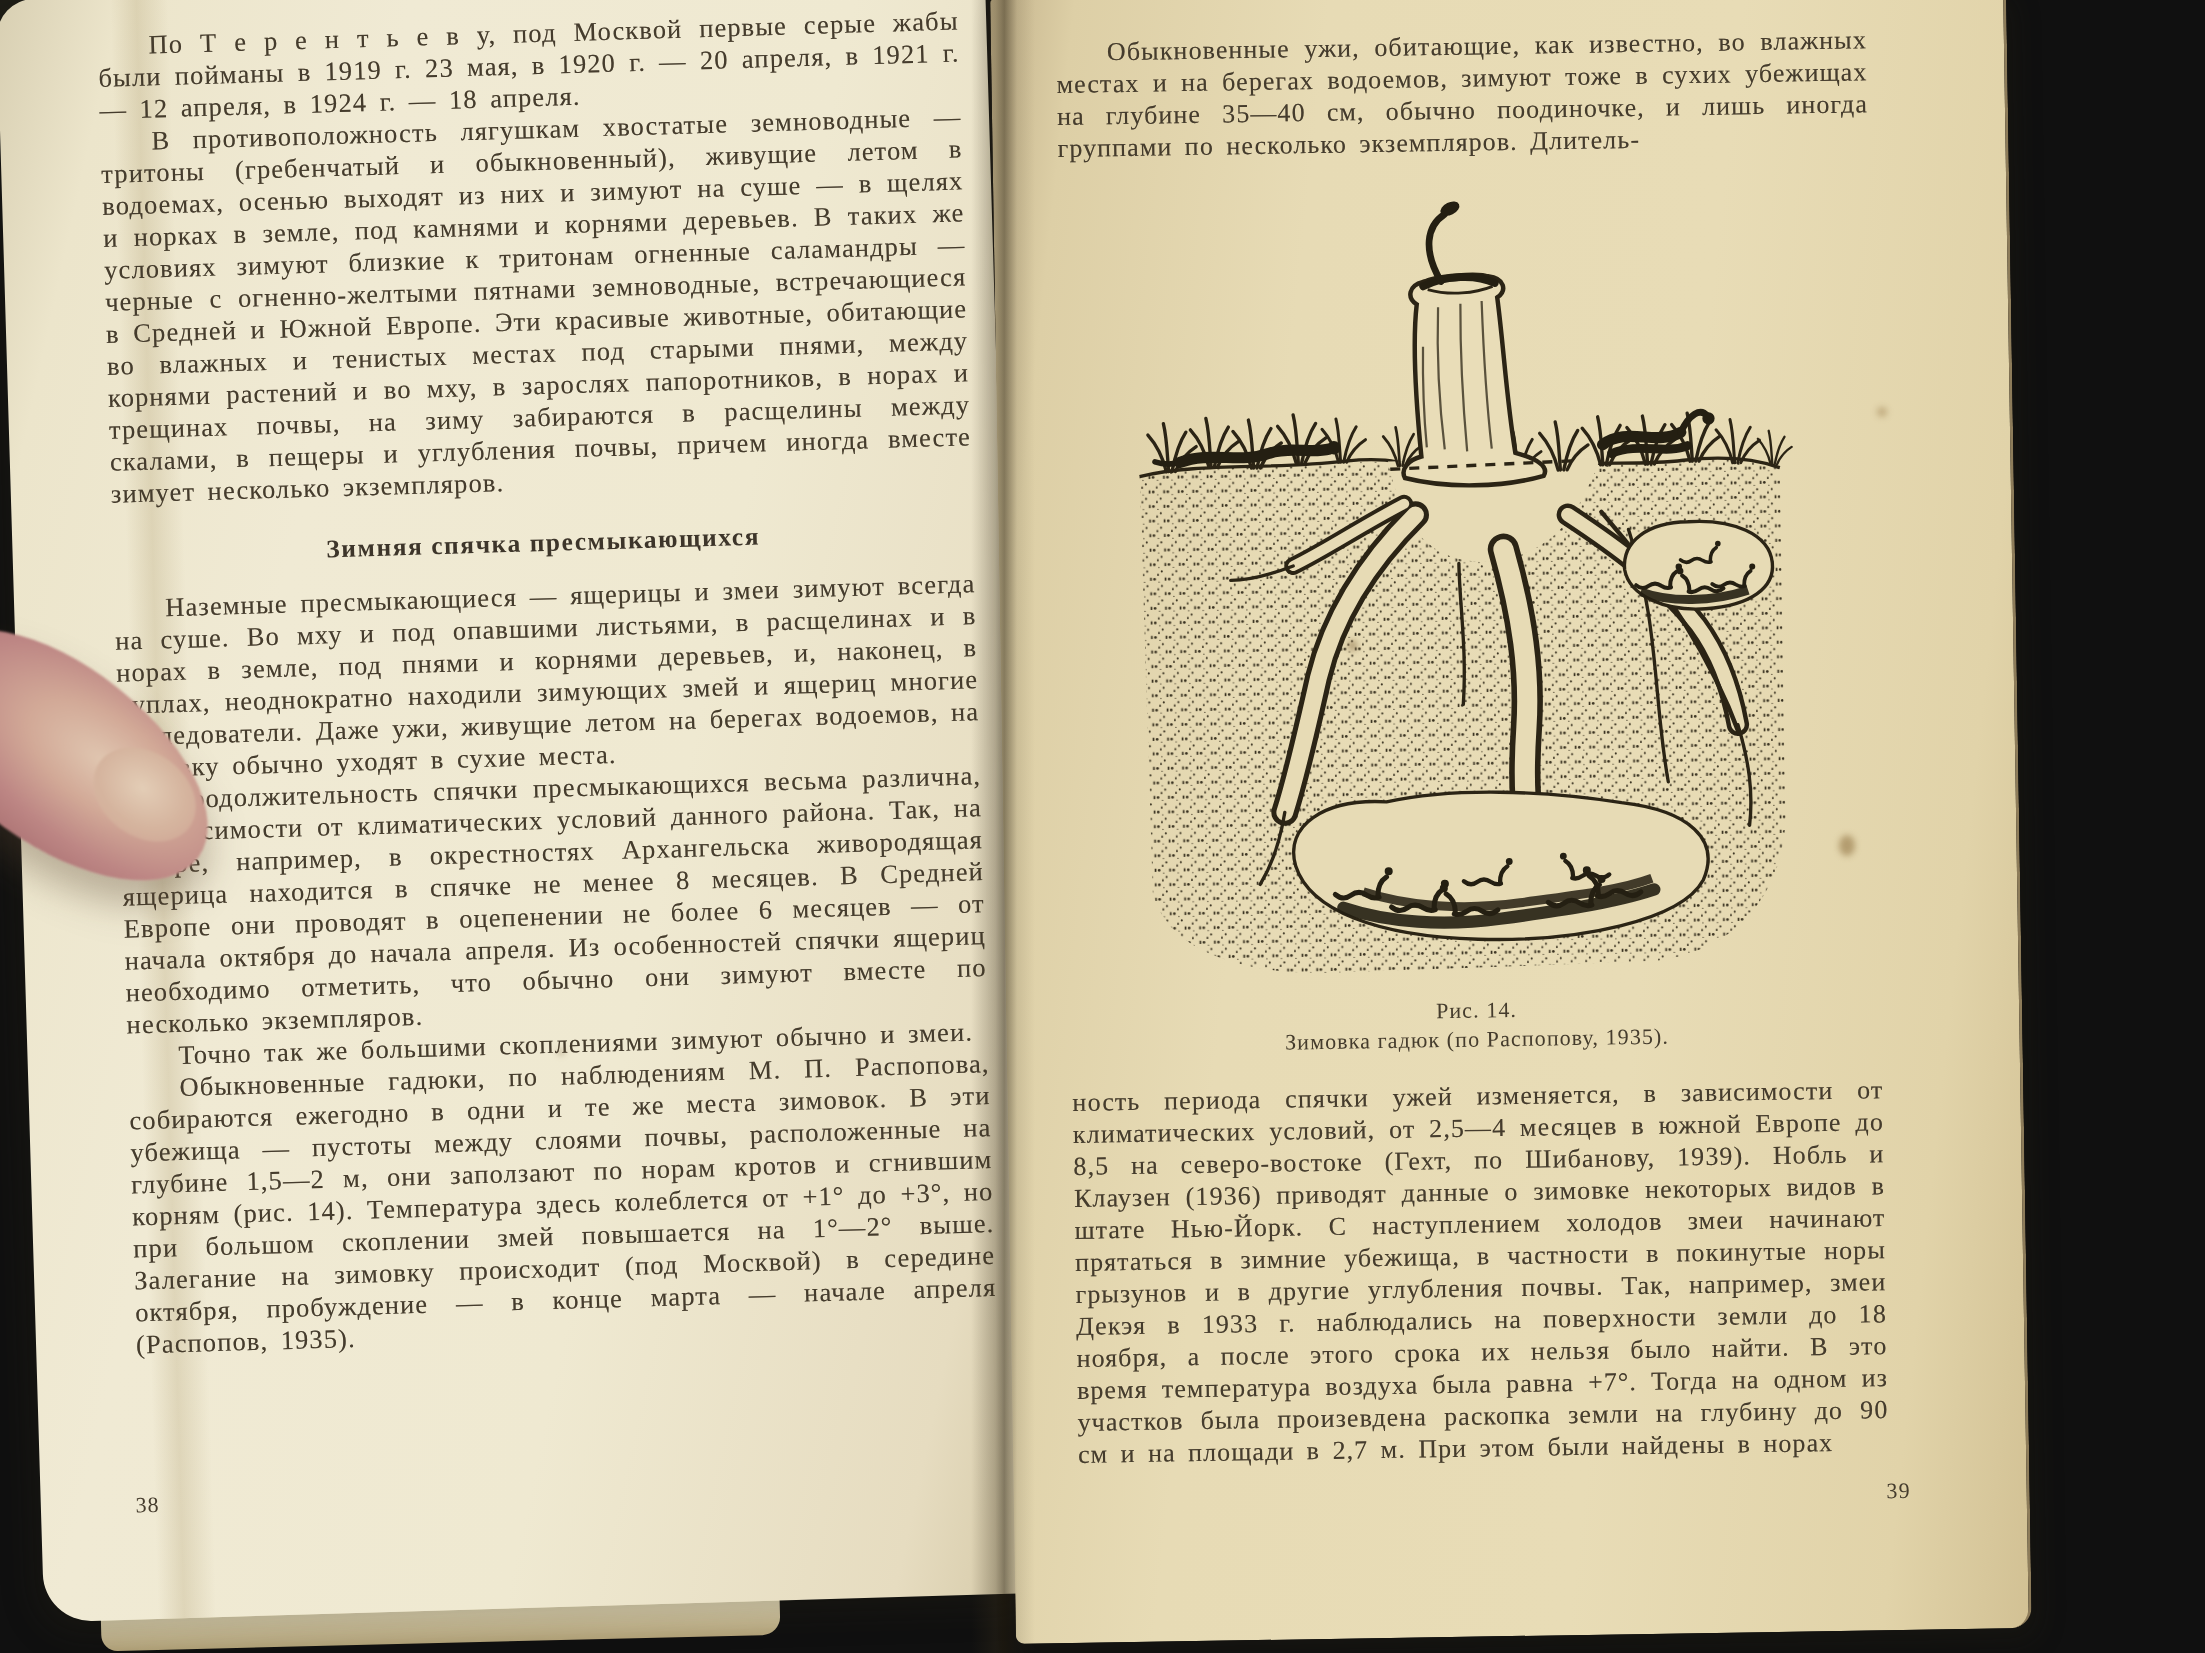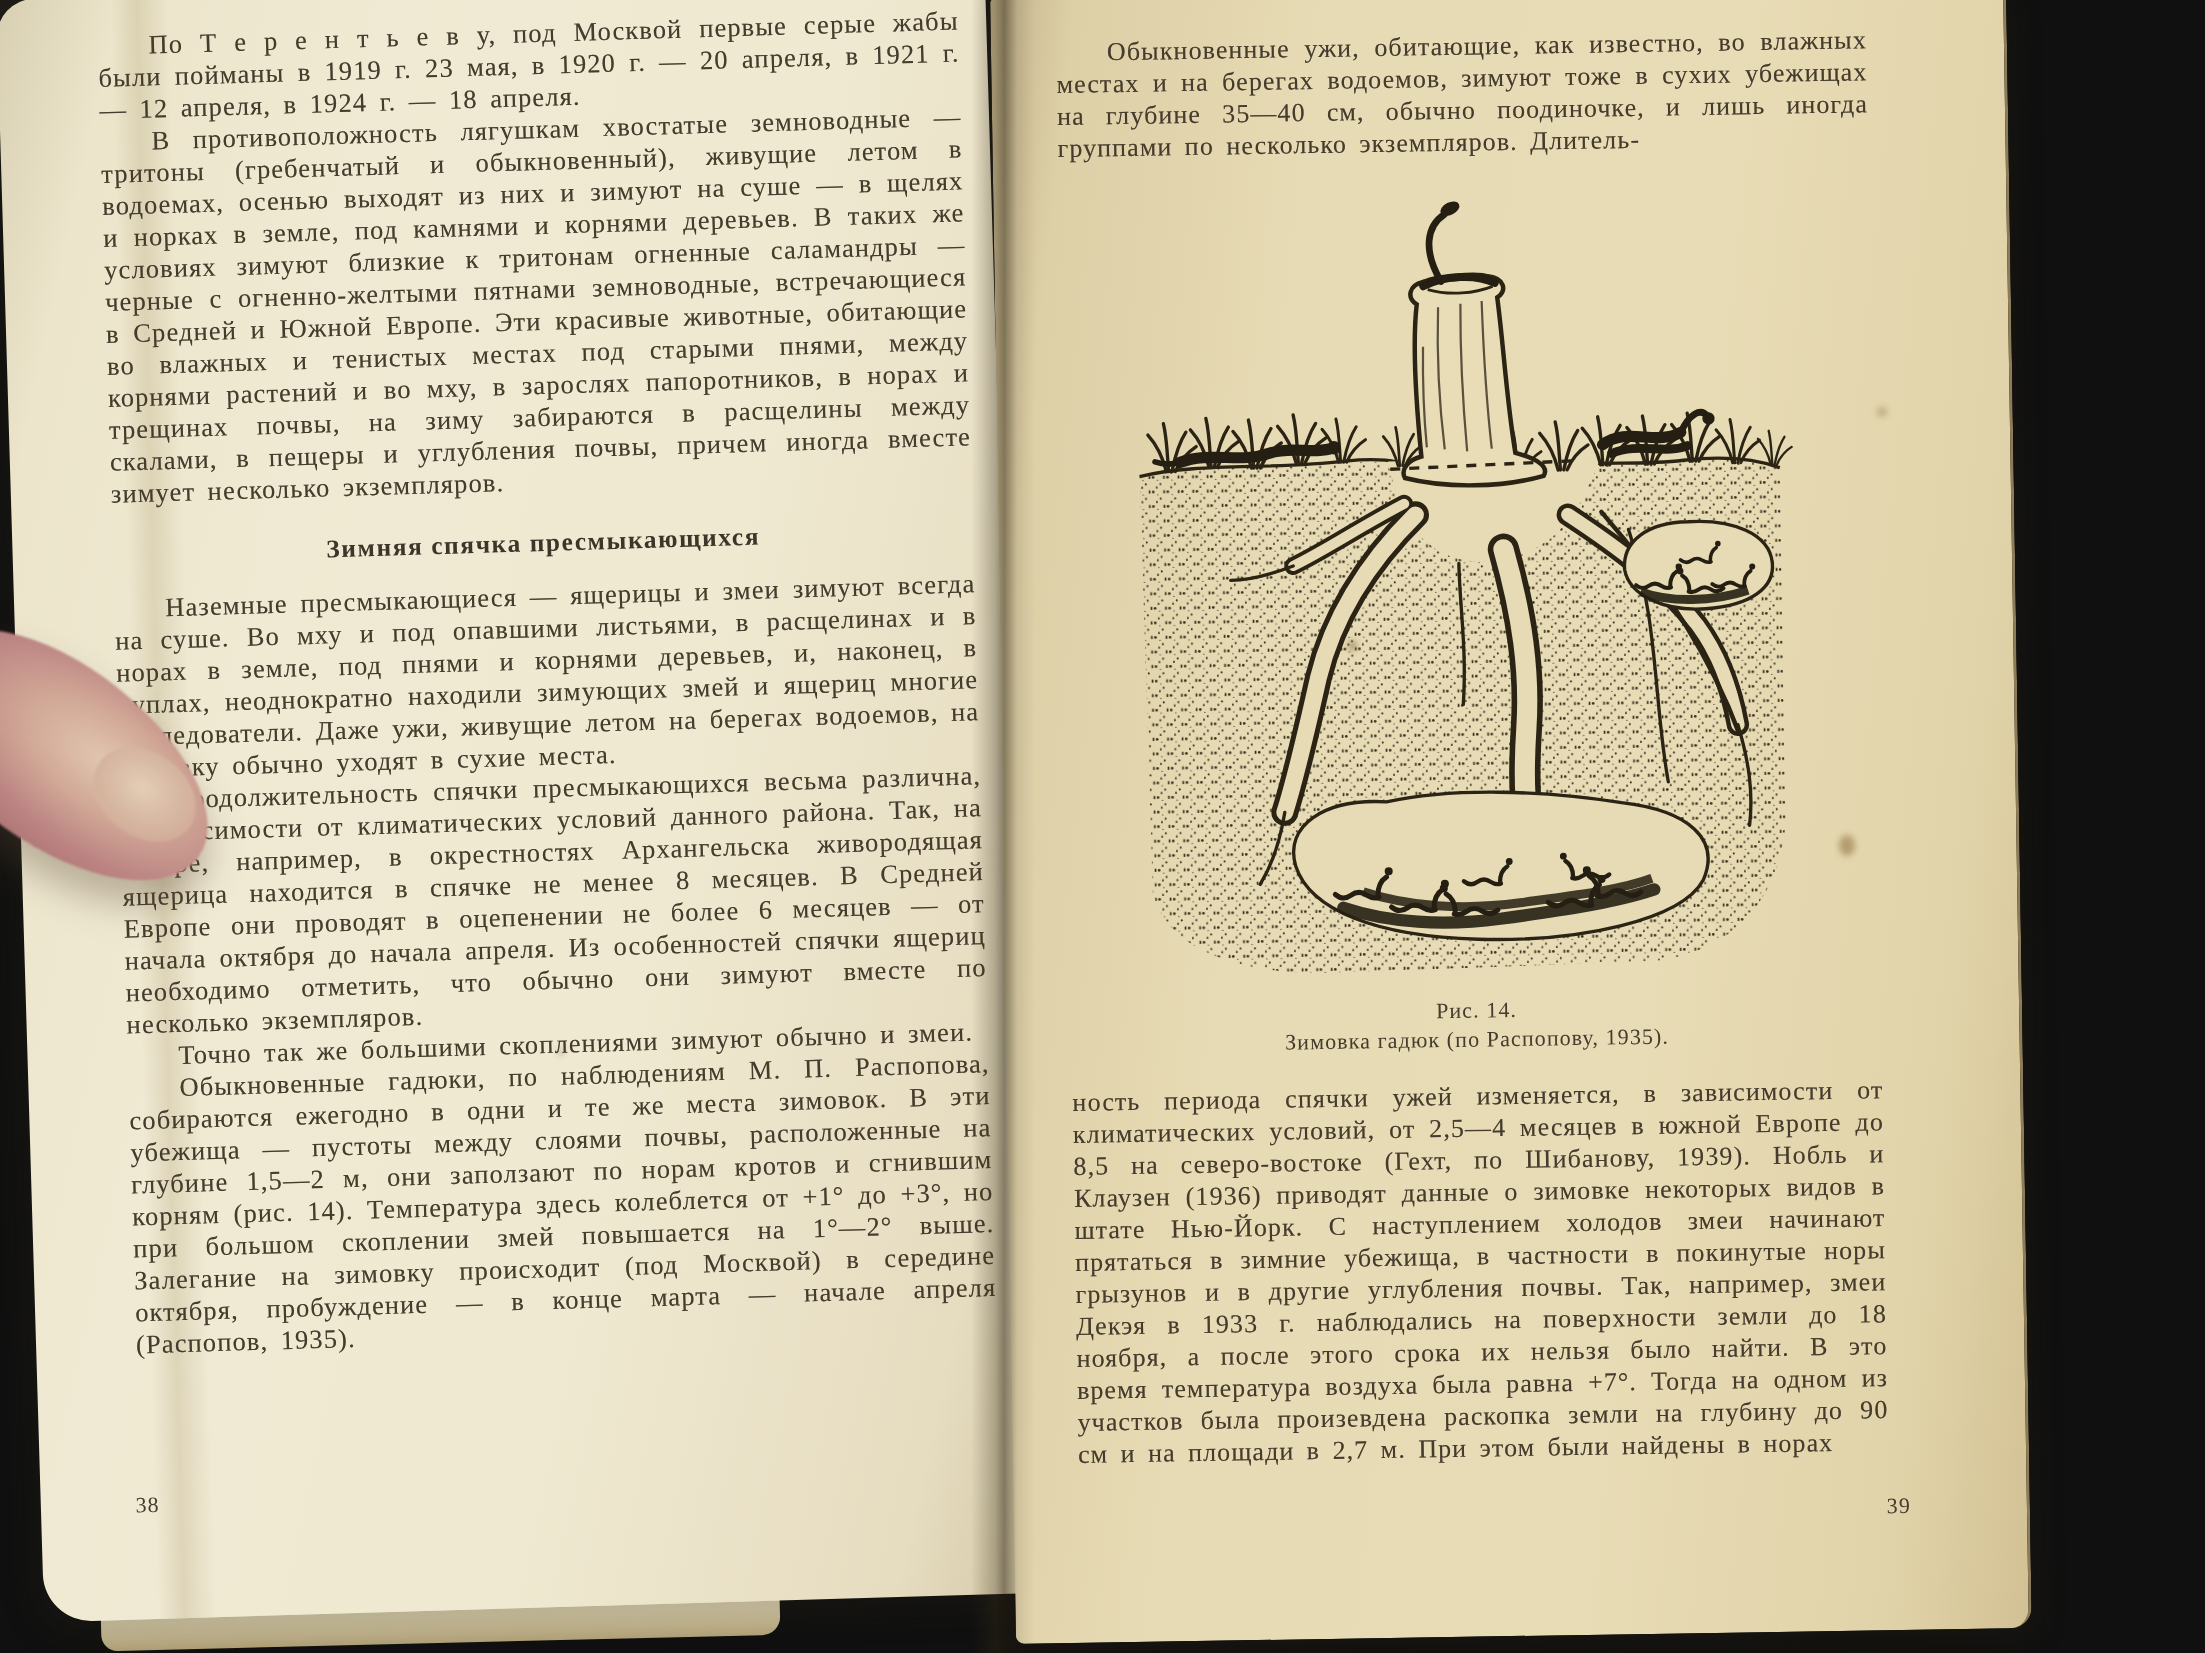--- a/index.html
+++ b/index.html
@@ -63,21 +63,21 @@
     text-shadow:0 0 0.5px rgba(70,60,45,0.45);
   }
   .page-right .para { font-size:26px; line-height:32px; }
   .ind { text-indent:51px; }
   .heading {
     margin:31px 0 23px 0; font-size:25.4px; font-weight:bold;
     letter-spacing:1.6px; text-align:center; color:#3d352a;
   }
   .pagenum { position:absolute; font-size:22px; letter-spacing:1.1px; }
   .pagenum-left  { left:-5.3px; bottom:80px; }
-  .pagenum-right { right:-21px; bottom:90px; }
+  .pagenum-right { right:-21px; bottom:105px; }
   
   .fig { margin:19px 0 0 0; text-align:center; }
   .fig svg { display:block; margin:0 auto; }
   .figcap { margin-top:10.6px; font-size:22px; line-height:29px; letter-spacing:1.1px; text-align:center; }
   
   .finger {
     position:absolute; z-index:6; left:-90px; top:578px; width:350px; height:180px;
     transform:rotate(36deg); transform-origin:8% 50%;
     border-radius:48% 52% 50% 50% / 52% 50% 50% 48%;
     background:radial-gradient(ellipse at 62% 38%, #e0c6b0 0%, #d2a997 28%, #bd8684 55%, #ab7273 78%, #9d6769 100%);

